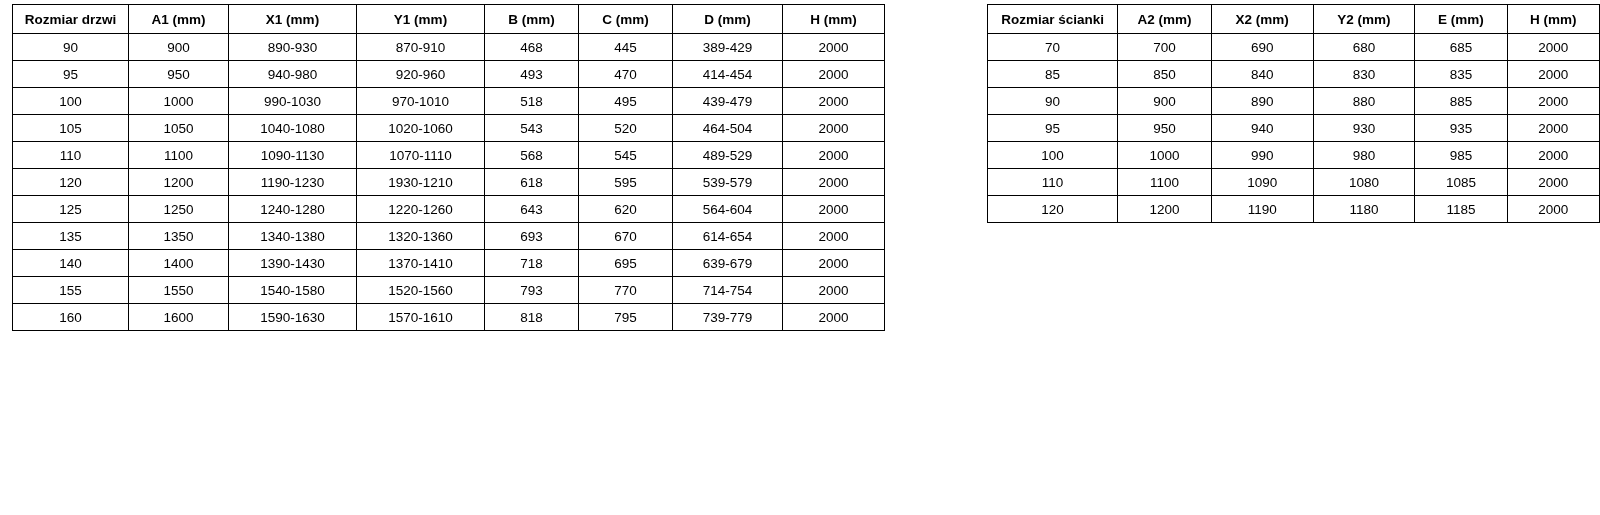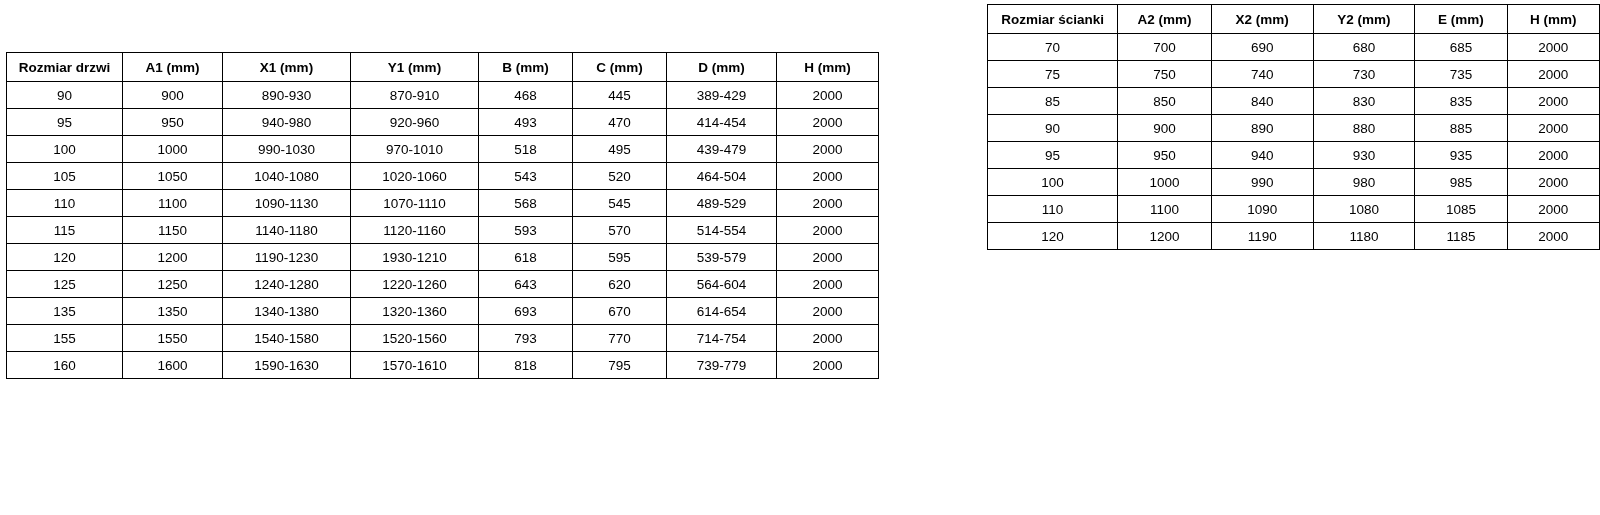--- a/index.html
+++ b/index.html
@@ -16,21 +16,21 @@
   }
   .page {
     position: relative;
     width: 1600px;
     height: 515px;
   }
   .table-wrap {
     position: absolute;
     top: 4px;
   }
-  #doors-wrap { left: 6px; margin-top: 48px; }
+  #doors-wrap { left: 12px; }
   #walls-wrap { left: 952px; margin-left: 35px; }
 
   table.spec {
     border-collapse: collapse;
     table-layout: fixed;
     background: #ffffff;
   }
   table.spec th,
   table.spec td {
     border: 1px solid #000000;
@@ -141,30 +141,20 @@
           <td>110</td>
           <td>1100</td>
           <td>1090-1130</td>
           <td>1070-1110</td>
           <td>568</td>
           <td>545</td>
           <td>489-529</td>
           <td>2000</td>
         </tr>
         <tr>
-          <td>115</td>
-          <td>1150</td>
-          <td>1140-1180</td>
-          <td>1120-1160</td>
-          <td>593</td>
-          <td>570</td>
-          <td>514-554</td>
-          <td>2000</td>
-        </tr>
-        <tr>
           <td>120</td>
           <td>1200</td>
           <td>1190-1230</td>
           <td>1930-1210</td>
           <td>618</td>
           <td>595</td>
           <td>539-579</td>
           <td>2000</td>
         </tr>
         <tr>
@@ -178,20 +168,30 @@
           <td>2000</td>
         </tr>
         <tr>
           <td>135</td>
           <td>1350</td>
           <td>1340-1380</td>
           <td>1320-1360</td>
           <td>693</td>
           <td>670</td>
           <td>614-654</td>
+          <td>2000</td>
+        </tr>
+        <tr>
+          <td>140</td>
+          <td>1400</td>
+          <td>1390-1430</td>
+          <td>1370-1410</td>
+          <td>718</td>
+          <td>695</td>
+          <td>639-679</td>
           <td>2000</td>
         </tr>
         <tr>
           <td>155</td>
           <td>1550</td>
           <td>1540-1580</td>
           <td>1520-1560</td>
           <td>793</td>
           <td>770</td>
           <td>714-754</td>
@@ -234,28 +234,20 @@
       <tbody>
         <tr>
           <td>70</td>
           <td>700</td>
           <td>690</td>
           <td>680</td>
           <td>685</td>
           <td>2000</td>
         </tr>
         <tr>
-          <td>75</td>
-          <td>750</td>
-          <td>740</td>
-          <td>730</td>
-          <td>735</td>
-          <td>2000</td>
-        </tr>
-        <tr>
           <td>85</td>
           <td>850</td>
           <td>840</td>
           <td>830</td>
           <td>835</td>
           <td>2000</td>
         </tr>
         <tr>
           <td>90</td>
           <td>900</td>

